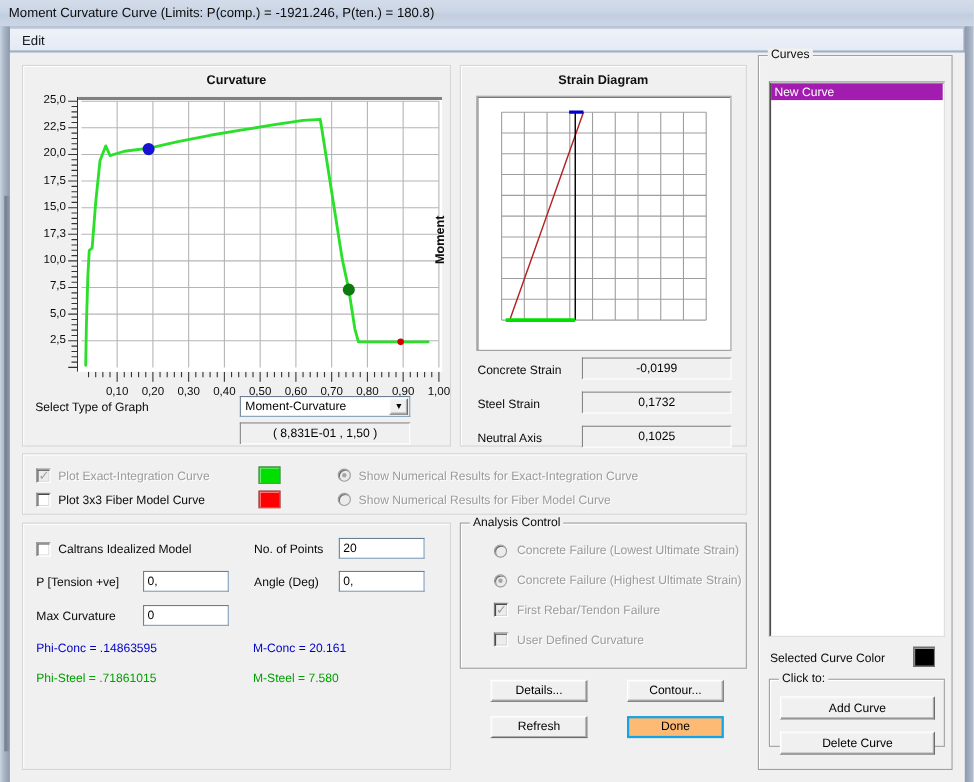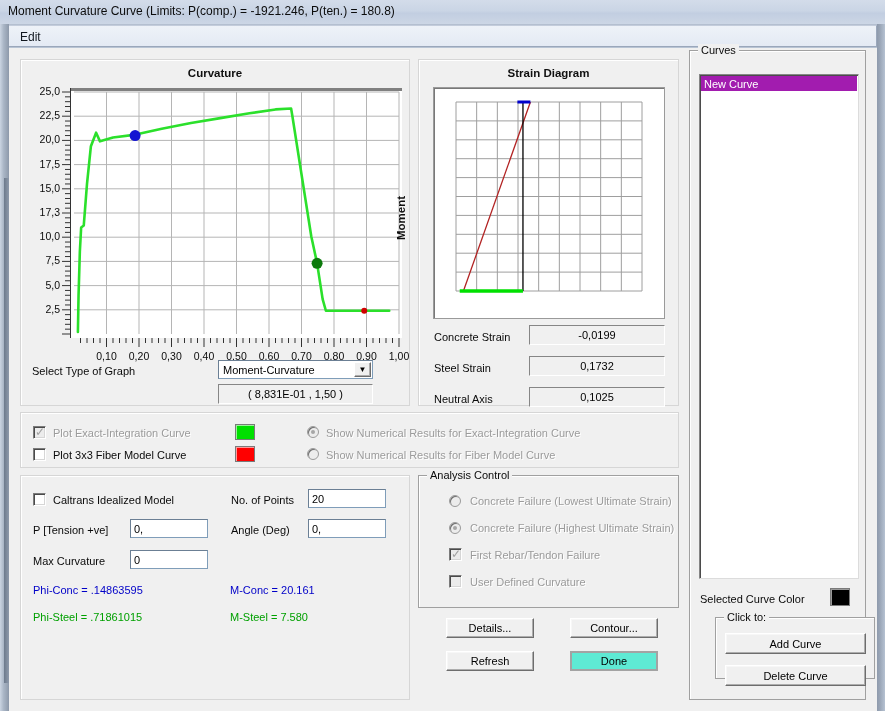--- a/index.html
+++ b/index.html
@@ -88,21 +88,21 @@
     position:absolute;
     background:#f0f0f0;
     border:1px solid;
     border-color:#ffffff #6d6d6d #6d6d6d #ffffff;
     box-shadow:inset -1px -1px 0 #adadad, inset 1px 1px 0 #f7f7f7;
     box-sizing:border-box;
     font-size:11px;color:#000;
     display:flex;align-items:center;justify-content:center;
     cursor:default;white-space:nowrap;
   }
-  .btn.default{ border:2px solid #a3a3a3; box-shadow:none; background:#5eead4;}
+  .btn.default{ border:2px solid #0ea5e9; box-shadow:none; background:#fdba74;}
   .cbox{
     position:absolute;width:13px;height:13px;
     background:#ffffff;
     border:1px solid;
     border-color:#7b7b7b #ffffff #ffffff #7b7b7b;
     box-shadow:inset 1px 1px 0 #4a4a4a, inset -1px -1px 0 #d6d6d6;
     box-sizing:border-box;
   }
   .cbox.disabled{ background:#ececec; }
   .cbox .tick{
@@ -475,20 +475,20 @@
   <div class="groupbox etched" style="left:680px;top:2px;width:177px;height:650px;">
     <div class="gb-label">Curves</div>
 
     <div class="listbox" style="left:9px;top:23px;width:160px;height:505px;">
       <div class="listitem-sel">New Curve</div>
     </div>
 
     <div class="label" style="left:10px;top:542px;">Selected Curve Color</div>
     <div class="swatch" id="sw-selected" style="left: 140px; top: 537px; width: 20px; height: 18px; background: rgb(0, 0, 0);"></div>
 
-    <div class="groupbox etched" style="left:9px;top:566px;width:160px;height:62px;margin-left:16px;">
+    <div class="groupbox etched" style="left:9px;top:566px;width:160px;height:62px;">
       <div class="gb-label">Click to:</div>
       <div class="btn" style="left:9px;top:47px;width:141px;height:21px;">Delete Curve</div>
       <div class="btn" style="left:9px;top:15px;width:141px;height:21px;">Add Curve</div>
     </div>
   </div>
 
 </div>
 
 </body></html>

